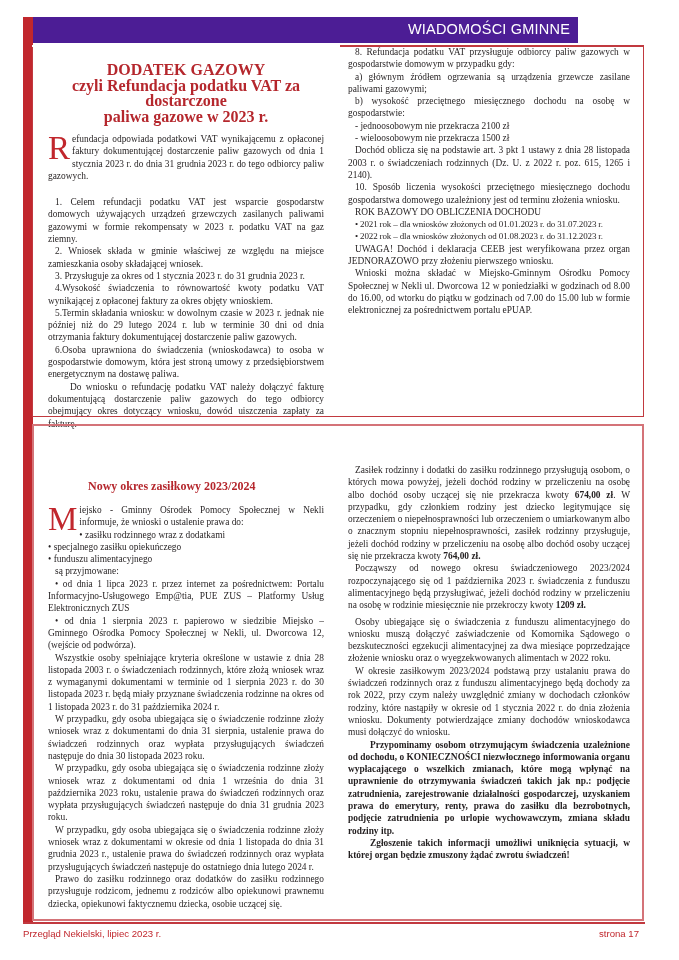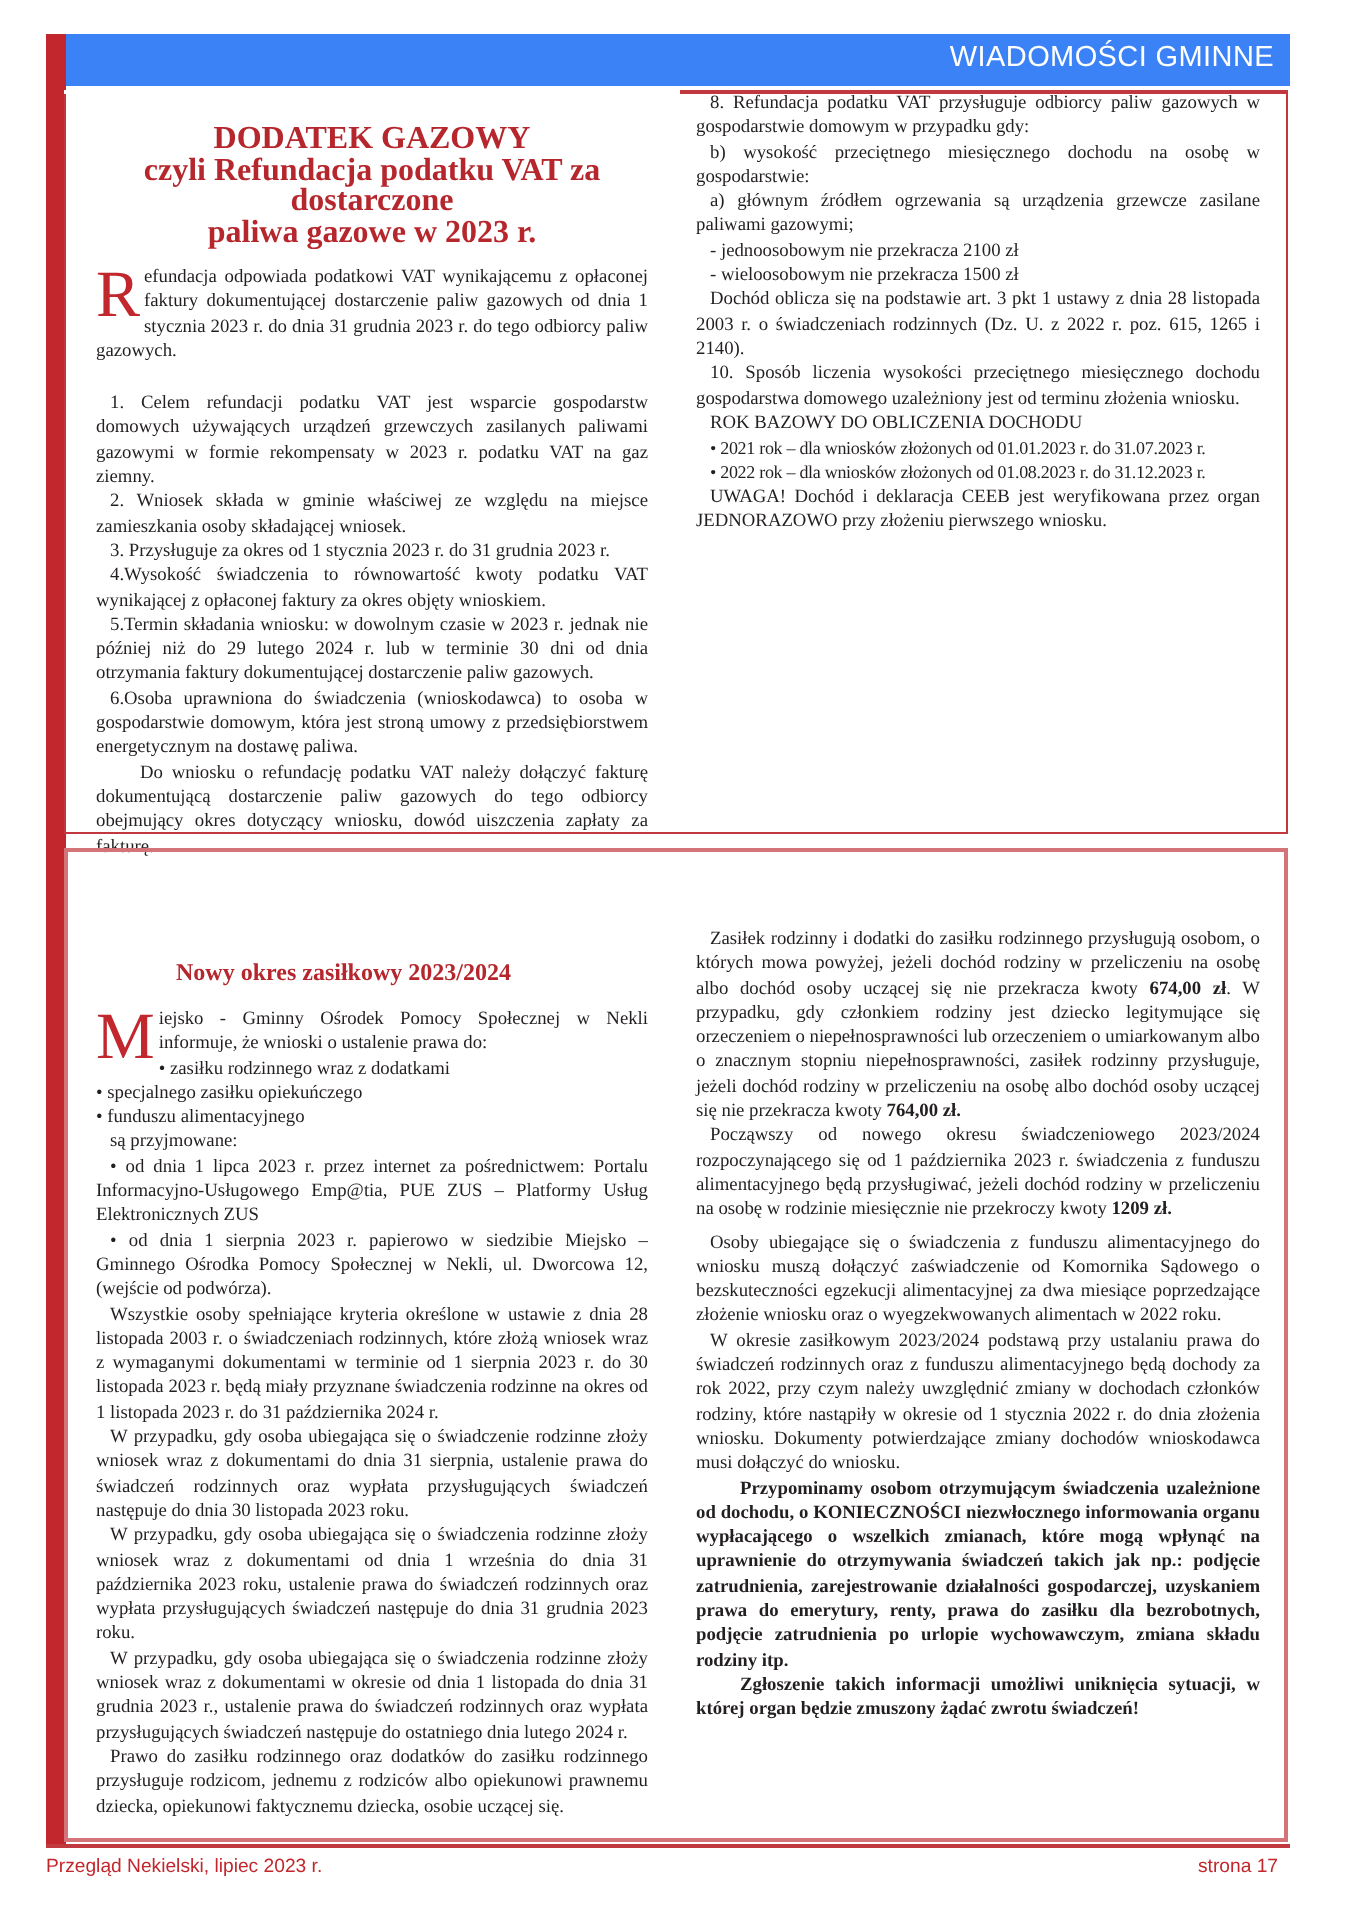--- a/index.html
+++ b/index.html
@@ -1,18 +1,18 @@
 <!DOCTYPE html>
 <html><head>
 <meta charset="utf-8">
 <style>
   html, body { margin:0; padding:0; background:#fff; }
   body { width:679px; height:960px; position:relative; overflow:hidden;
          font-family:"Liberation Serif","DejaVu Serif",serif; color:#231f20; }
-  .header-bar { position:absolute; left:23px; top:17px; width:622px; height:26px; background:#3b82f6; }
+  .header-bar { position:absolute; left:23px; top:17px; width:555px; height:26px; background:#4c1d95; }
   .header-title { position:absolute; right:8px; top:4px; color:#fff; font-family:"Liberation Sans","DejaVu Sans",sans-serif; font-size:14.5px; letter-spacing:0.2px; }
   .left-bar { position:absolute; left:23px; top:17px; width:10px; height:906px; background:#c1272d; }
   .box { position:absolute; border:1.5px solid #c1393f; box-sizing:border-box; }
   .box1 { left:32px; top:45px; width:612px; height:372px; border-top:none; }
   .box1-topline { position:absolute; left:32px; top:45px; width:308px; height:1.5px; background:#fff; }
   .box1-topline-r { position:absolute; left:340px; top:45px; width:304px; height:1.5px; background:#c1393f; }
   .box2 { left:32px; top:424px; width:612px; height:497px; border-color:#d47378; border-width:2px; }
   .col { position:absolute; font-size:9.4px; line-height:12.3px; text-align:justify; }
   .col p { margin:0; text-indent:7px; }
   .col p.noind { text-indent:0; }
@@ -52,30 +52,31 @@
   <p>2.  Wniosek składa w gminie właściwej ze względu na miejsce zamieszkania osoby składającej wniosek.</p>
   <p>3.  Przysługuje za okres od 1 stycznia 2023 r. do 31 grudnia 2023 r.</p>
   <p>4.Wysokość świadczenia to równowartość kwoty podatku VAT wynikającej z opłaconej faktury za okres objęty wnioskiem.</p>
   <p>5.Termin składania wniosku: w dowolnym czasie w 2023 r. jednak nie później niż do 29 lutego 2024 r. lub w terminie 30 dni od dnia otrzymania faktury dokumentującej dostarczenie paliw gazowych.</p>
   <p>6.Osoba uprawniona do świadczenia (wnioskodawca) to osoba w gospodarstwie domowym, która jest stroną umowy z przedsiębiorstwem energetycznym na dostawę paliwa.</p>
   <p class="ind2">Do wniosku o refundację podatku VAT należy dołączyć fakturę dokumentującą dostarczenie paliw gazowych do tego odbiorcy obejmujący okres dotyczący wniosku, dowód uiszczenia zapłaty za fakturę.</p>
 </div>
 
 <div class="col" style="left:348px; top:46px; width:282px;">
   <p>8.   Refundacja podatku VAT przysługuje odbiorcy paliw gazowych w gospodarstwie domowym w przypadku gdy:</p>
+  <p>a) głównym źródłem ogrzewania są urządzenia grzewcze zasilane paliwami gazowymi;</p>
   <p>b) wysokość przeciętnego miesięcznego dochodu na osobę w gospodarstwie:</p>
-  <p>a) głównym źródłem ogrzewania są urządzenia grzewcze zasilane paliwami gazowymi;</p>
   <p>- jednoosobowym nie przekracza 2100 zł</p>
   <p>- wieloosobowym nie przekracza 1500 zł</p>
   <p>Dochód oblicza się na podstawie art. 3 pkt 1 ustawy z dnia 28 listopada 2003 r. o świadczeniach rodzinnych (Dz. U. z 2022 r. poz. 615, 1265 i 2140).</p>
   <p>10. Sposób liczenia wysokości przeciętnego miesięcznego dochodu gospodarstwa domowego uzależniony jest od terminu złożenia wniosku.</p>
   <p>ROK BAZOWY DO OBLICZENIA DOCHODU</p>
   <p class="condensed">• 2021 rok – dla wniosków złożonych od 01.01.2023 r. do 31.07.2023 r.</p>
   <p class="condensed">• 2022 rok – dla wniosków złożonych od 01.08.2023 r. do 31.12.2023 r.</p>
   <p>UWAGA! Dochód i deklaracja CEEB jest weryfikowana przez organ JEDNORAZOWO przy złożeniu pierwszego wniosku.</p>
+  <p>Wnioski można składać w Miejsko-Gminnym Ośrodku Pomocy Społecznej w Nekli ul. Dworcowa 12 w poniedziałki w godzinach od 8.00 do 16.00, od wtorku do piątku w godzinach od 7.00 do 15.00 lub w formie elektronicznej za pośrednictwem portalu ePUAP.</p>
 </div>
 
 <div class="box box2"></div>
 
 <div class="col" style="left:48px; top:437px; width:276px;">
   <div class="title2" style="padding-left:40px;">Nowy okres zasiłkowy 2023/2024</div>
   <div style="height:10px"></div>
   <p class="noind"><span class="dropcap">M</span><span>iejsko - Gminny Ośrodek Pomocy Społecznej w Nekli informuje, że wnioski o ustalenie prawa do:</span></p>
   <p class="noind">• zasiłku rodzinnego wraz z dodatkami</p>
   <p class="noind">• specjalnego zasiłku opiekuńczego</p>

